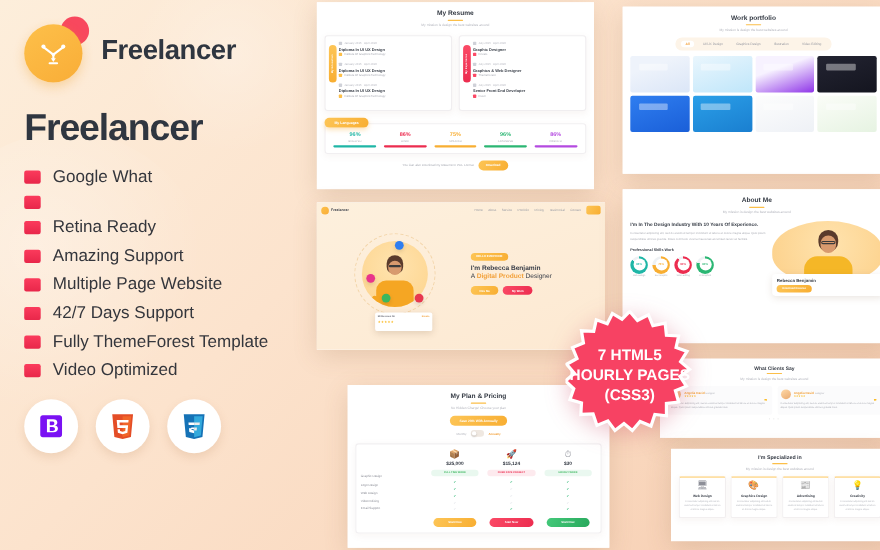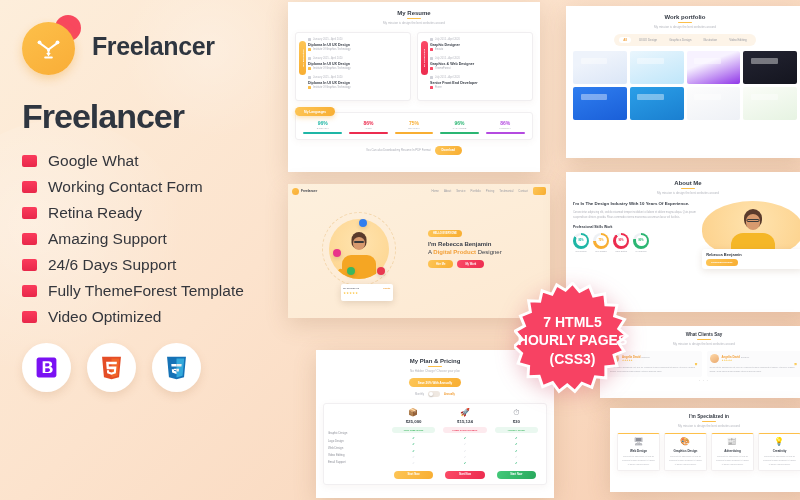--- a/index.html
+++ b/index.html
@@ -313,33 +313,36 @@
     <span>Freelancer</span>
   </div>
 
   <ul class="features">
     <li>
       <span class="bullet"></span>
       <span class="ftxt">Google What</span>
     </li>
     <li>
       <span class="bullet"></span>
-      <span class="ftxt">Working Contact Form</span>
     </li>
     <li>
       <span class="bullet"></span>
       <span class="ftxt">Retina Ready</span>
     </li>
     <li>
       <span class="bullet"></span>
       <span class="ftxt">Amazing Support</span>
     </li>
     <li>
       <span class="bullet"></span>
-      <span class="ftxt">24/6 Days Support</span>
+      <span class="ftxt">Multiple Page Website</span>
+    </li>
+    <li>
+      <span class="bullet"></span>
+      <span class="ftxt">42/7 Days Support</span>
     </li>
     <li>
       <span class="bullet"></span>
       <span class="ftxt">Fully ThemeForest Template</span>
     </li>
     <li>
       <span class="bullet"></span>
       <span class="ftxt">Video Optimized</span>
     </li>
   </ul>

